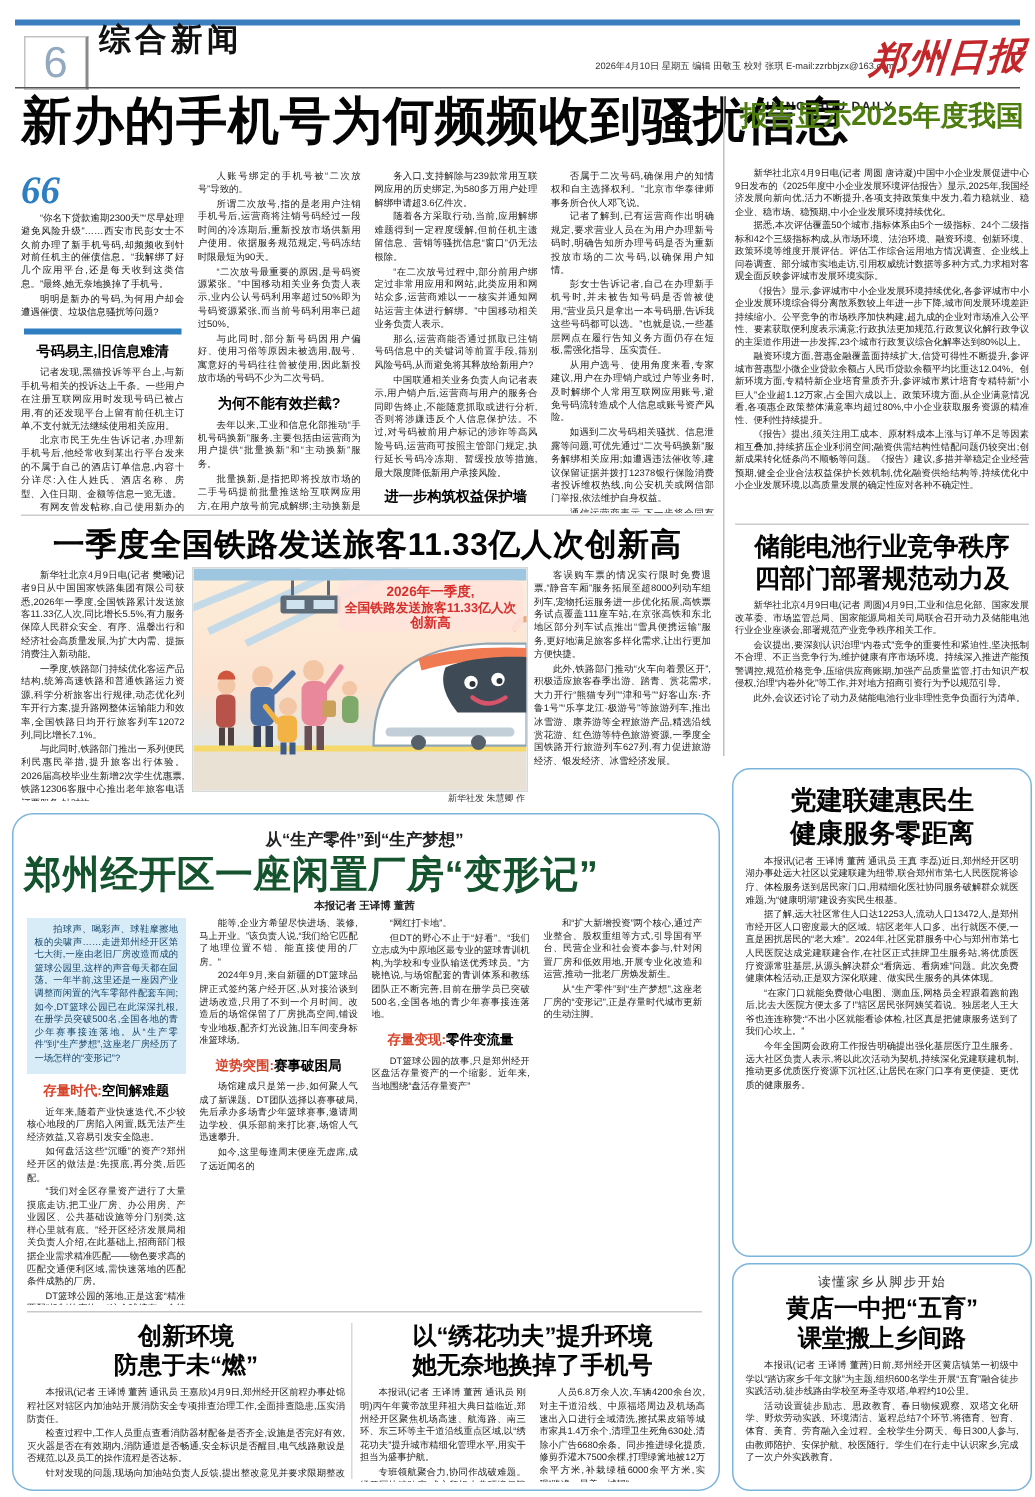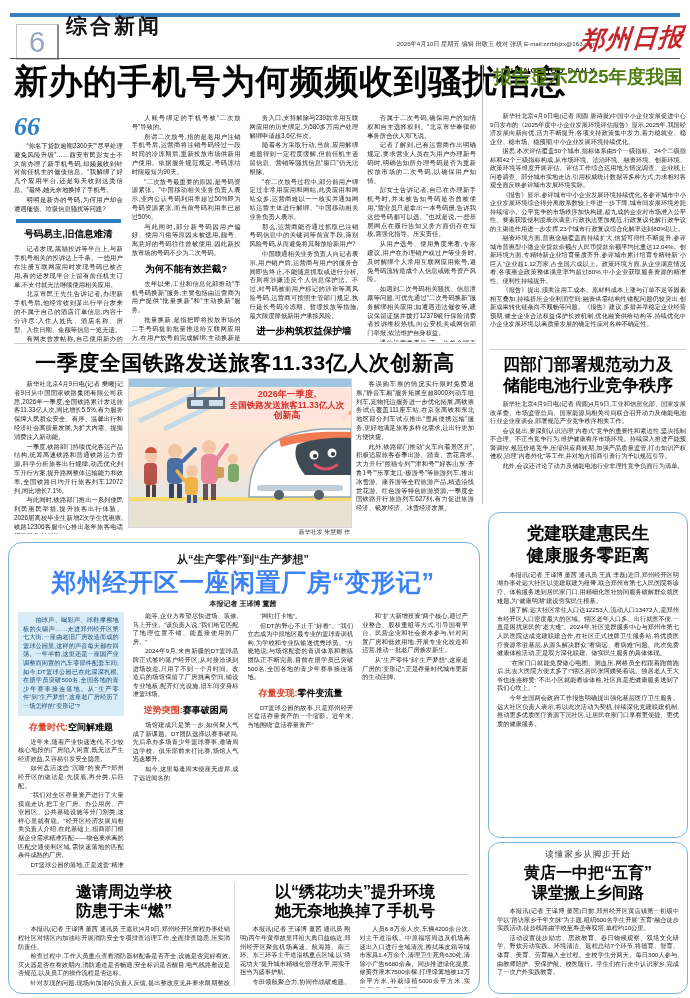--- a/index.html
+++ b/index.html
@@ -38,21 +38,21 @@
   
   .rule-lead{left:14px;top:343px;width:462px;border-top:1px solid #ccc;}
   .rail-headline{left:14px;top:349px;width:462px;text-align:center;font-size:21px;font-weight:bold;letter-spacing:0.5px;color:#050505;}
   .rail-left{left:14px;top:380px;width:109px;height:154px;overflow:hidden;}
   .rail-right{left:356px;top:380px;width:118px;height:154px;overflow:hidden;}
   .rail-img{left:128px;top:378px;width:222px;height:148px;border:1px solid #d8d8d8;}
   .rail-caption{left:128px;top:528px;width:222px;text-align:right;font-size:6px;color:#333;}
   
   .bigbox{left:8px;top:542px;width:470px;height:450px;border:1px solid #7ab4dc;border-radius:14px;}
   .factory-kicker{left:16px;top:552px;width:454px;text-align:center;font-size:11px;font-weight:bold;color:#222;}
-  .factory-headline{left:16px;top:566px;width:454px;text-align:center;font-size:25px;font-weight:bold;letter-spacing:0.5px;color:#3b82f6;}
+  .factory-headline{left:16px;top:566px;width:454px;text-align:left;font-size:25px;font-weight:bold;letter-spacing:0.5px;color:#14532d;}
   .factory-byline{left:16px;top:599px;width:454px;text-align:center;font-size:7px;font-weight:bold;color:#222;}
   .factory-cols{left:18px;top:612px;width:450px;height:258px;}
   .lede-box{background:#d8ecf8;padding:4px 5px;margin-bottom:3px;}
   .lede-box .para{color:#15466b;}
   .factory-cols .para{font-size:6.2px;line-height:8.6px;}
   .factory-cols .subhead{font-size:9px;}
   .bottom-sep{left:18px;top:874px;width:450px;border-top:1px solid #c8c8c8;}
   
   .fire{left:18px;top:880px;width:212px;height:108px;overflow:hidden;}
   .fire-headline{text-align:center;font-size:16px;font-weight:bold;line-height:1.2;margin:2px 0 5px 0;color:#050505;}
@@ -234,22 +234,22 @@
   </svg>
 </div>
 <div class="abs rail-caption">新华社发 朱慧卿 作</div>
 <div class="abs rail-right">
     <p class="para">客误购车票的情况实行限时免费退票,“静音车厢”服务拓展至超8000列动车组列车,宠物托运服务进一步优化拓展,高铁票务试点覆盖111座车站,在京张高铁和东北地区部分列车试点推出“雪具便携运输”服务,更好地满足旅客多样化需求,让出行更加方便快捷。</p>
     <p class="para">此外,铁路部门推动“火车向着景区开”,积极适应旅客春季出游、踏青、赏花需求,大力开行“熊猫专列”“津和号”“好客山东·齐鲁1号”“乐享龙江·极游号”等旅游列车,推出冰雪游、康养游等全程旅游产品,精选沿线赏花游、红色游等特色旅游资源,一季度全国铁路开行旅游列车627列,有力促进旅游经济、银发经济、冰雪经济发展。</p>
   </div>
 
 <div class="abs rule-right"></div>
 <div class="abs battery-headline">
+  <div>储能电池行业竞争秩序</div>
   <div>四部门部署规范动力及</div>
-  <div>储能电池行业竞争秩序</div>
 </div>
 <div class="abs battery-body">
     <p class="para">新华社北京4月9日电(记者 周圆)4月9日,工业和信息化部、国家发展改革委、市场监管总局、国家能源局相关司局联合召开动力及储能电池行业企业座谈会,部署规范产业竞争秩序相关工作。</p>
     <p class="para">会议提出,要深刻认识治理“内卷式”竞争的重要性和紧迫性,坚决抵制不合理、不正当竞争行为,维护健康有序市场环境。持续深入推进产能预警调控,规范价格竞争,压缩供应商账期,加强产品质量监管,打击知识产权侵权,治理“内卷外化”等工作,并对地方招商引资行为予以规范引导。</p>
     <p class="para">此外,会议还讨论了动力及储能电池行业非理性竞争负面行为清单。</p>
   </div>
 
 <div class="abs bigbox"></div>
 <div class="abs factory-kicker">从“生产零件”到“生产梦想”</div>
 <div class="abs factory-headline">郑州经开区一座闲置厂房“变形记”</div>
@@ -292,21 +292,21 @@
     <div>
         <p class="para">和“扩大新增投资”两个核心,通过产业整合、股权重组等方式,引导国有平台、民营企业和社会资本参与,针对闲置厂房和低效用地,开展专业化改造和运营,推动一批老厂房焕发新生。</p>
         <p class="para">从“生产零件”到“生产梦想”,这座老厂房的“变形记”,正是存量时代城市更新的生动注脚。</p>
       </div>
   </div>
 </div>
 <div class="abs bottom-sep"></div>
 
 <div class="abs fire">
   <div class="fire-headline">
-    <div>邀请周边学校</div>
+    <div>创新环境</div>
     <div>防患于未“燃”</div>
   </div>
   <div>
       <p class="para">本报讯(记者 王译博 董茜 通讯员 王嘉欣)4月9日,郑州经开区前程办事处锦程社区对辖区内加油站开展消防安全专项排查治理工作,全面排查隐患,压实消防责任。</p>
       <p class="para">检查过程中,工作人员重点查看消防器材配备是否齐全,设施是否完好有效,灭火器是否在有效期内,消防通道是否畅通,安全标识是否醒目,电气线路敷设是否规范,以及员工的操作流程是否达标。</p>
       <p class="para">针对发现的问题,现场向加油站负责人反馈,提出整改意见并要求限期整改到位。同时,向工作人员普及消防安全知识,叮嘱加强日常巡查,熟练掌握消防设施使用方法,提升应急处置能力。</p>
     </div>
 </div>
 <div class="abs vr-bottom"></div>
 

